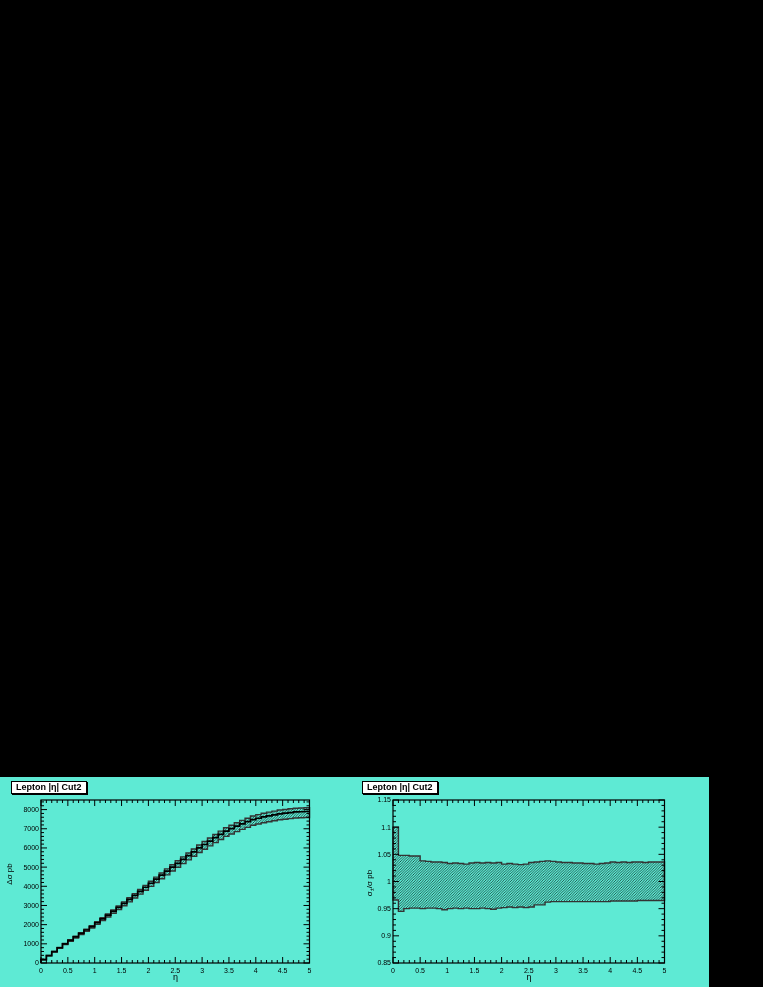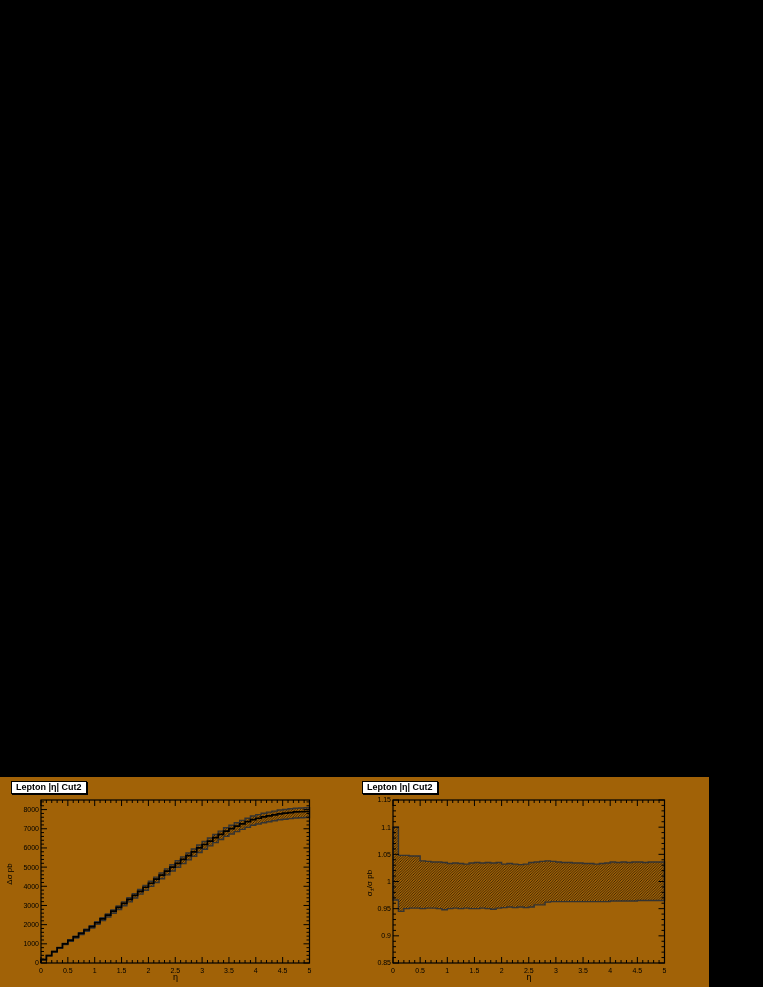--- a/index.html
+++ b/index.html
@@ -6,21 +6,21 @@
   body{
     width:763px;height:987px;
     background:#000000;
     position:relative;
     overflow:hidden;
     font-family:"Liberation Sans","DejaVu Sans",sans-serif;
   }
   .canvas-strip{
     position:absolute;left:0;top:777px;
     width:709px;height:210px;
-    background:#a16207;
+    background:#5eead4;
     display:flex;
   }
   .panel{position:relative;height:210px;}
   .panel.left{width:355px;}
   .panel.right{width:354px;}
   .plot-svg{position:absolute;left:0;top:0;}
   .title-box{
     position:absolute;top:4px;
     background:#ffffff;
     border:1.5px solid #000;

